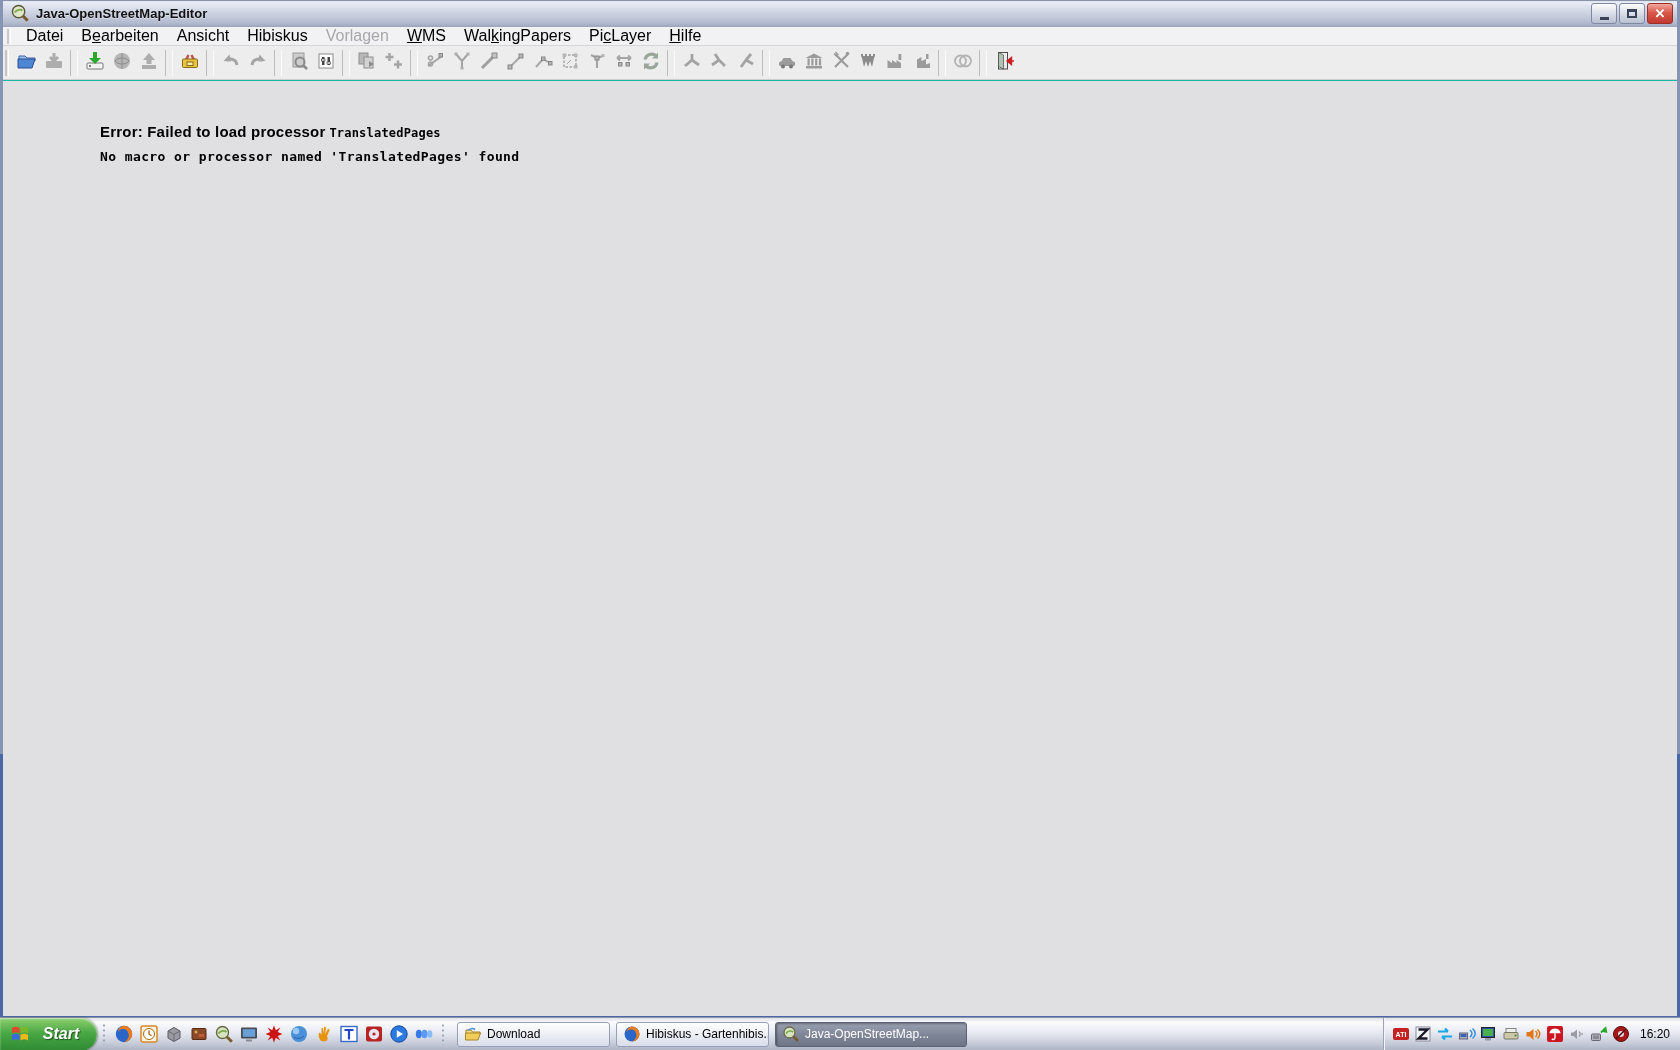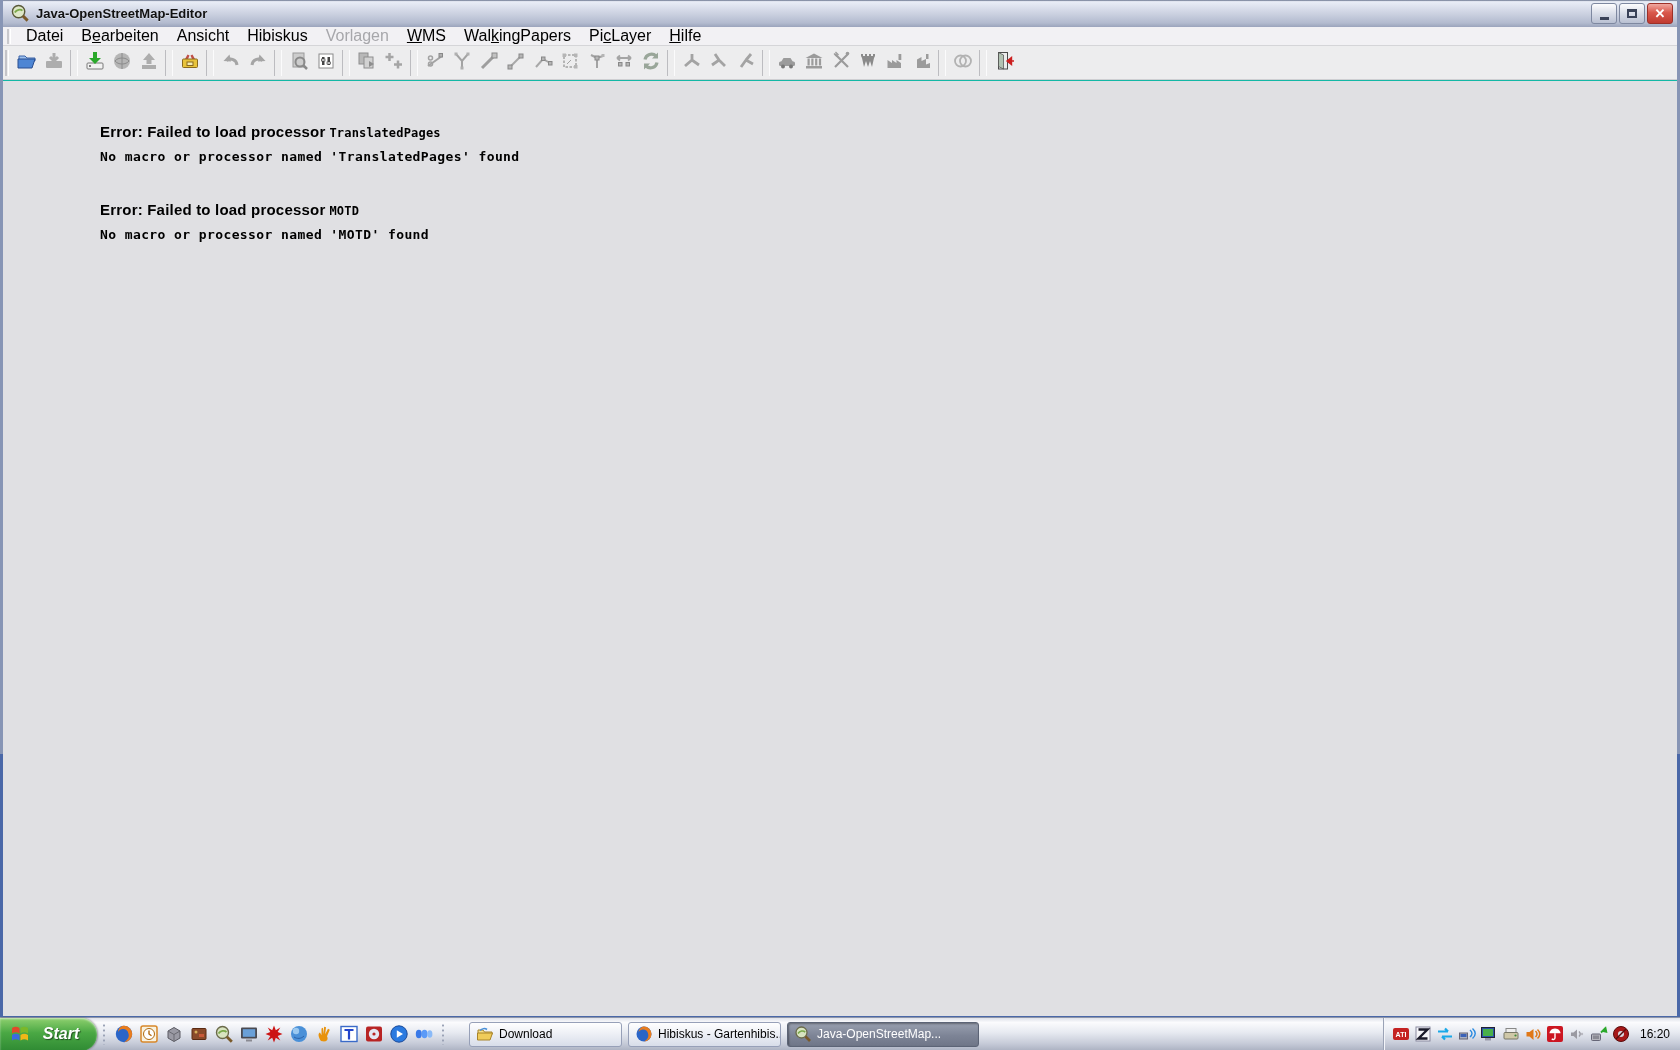--- a/index.html
+++ b/index.html
@@ -56,21 +56,21 @@
   #start-button { width:97px; height:33px; border-radius:0 16px 16px 0;
     background:linear-gradient(180deg,#8ed06e 0%,#4aa844 45%,#2f8a33 100%);
     box-shadow:inset 0 1px 2px rgba(255,255,255,.55), 1px 0 2px rgba(0,0,0,.35);
     display:flex; align-items:center; justify-content:center; gap:13px; cursor:default; }
   #start-label { color:#fff; font-size:16px; font-weight:bold; font-style:italic;
     text-shadow:1px 1px 1px rgba(0,0,0,.5); padding-right:8px; }
   .ql-grip { width:5px; height:22px; margin:0 5px;
     background:radial-gradient(circle, #9aa2b6 1px, transparent 1.2px); background-size:4px 5px; }
   #quick-launch { display:flex; align-items:center; gap:5px; padding:0 2px; }
   .ql-icon { width:20px; height:20px; display:flex; align-items:center; justify-content:center; cursor:default; }
-  #task-buttons { display:flex; align-items:center; gap:6px; margin-left:18px; }
+  #task-buttons { display:flex; align-items:center; gap:6px; margin-left:6px; }
   .task-btn { width:153px; height:25px; border-radius:3px; border:1px solid #97a0b8;
     background:linear-gradient(180deg,#ffffff 0%,#eef0f6 45%,#d8dde9 100%);
     display:flex; align-items:center; gap:5px; padding:0 6px; font-size:12px; color:#000;
     overflow:hidden; white-space:nowrap; cursor:default; }
   .task-btn.active { width:192px; border-color:#5c6476;
     background:linear-gradient(180deg,#99a0b0 0%,#7d8496 55%,#6f7688 100%);
     box-shadow:inset 1px 1px 2px rgba(0,0,0,.35); color:#fff; }
   #tray { margin-left:auto; height:33px; display:flex; align-items:center; padding-right:10px;
     border-left:1px solid #9ba3b6; box-shadow:inset 1px 0 0 #f4f5f9; padding-left:8px; gap:4px; }
   .tray-icon { width:18px; height:18px; display:flex; align-items:center; justify-content:center; cursor:default; }
@@ -349,26 +349,20 @@
         </div>
       </div>
 
     <div id="main-area">
       <div class="error-block" style="top:42px">
         <div class="error-title">
           <span>Error: Failed to load processor</span><span class="mono-name">TranslatedPages</span>
         </div>
         <div class="error-detail">No macro or processor named 'TranslatedPages' found</div>
       </div>
-      <div class="error-block" style="top:120px">
-        <div class="error-title">
-          <span>Error: Failed to load processor</span><span class="mono-name">MOTD</span>
-        </div>
-        <div class="error-detail">No macro or processor named 'MOTD' found</div>
-      </div>
     </div>
   </div>
 
   <div id="taskbar">
     <div id="start-button">
       <svg width="20" height="20" viewBox="0 0 20 20">
         <path d="M2 4c2.5-1.8 5-1.8 7.5 0v5.5C7 7.7 4.5 7.7 2 9.5z" fill="#e04a2a"></path>
         <path d="M10.5 4c2.5-1.8 5-1.8 7.5 0v5.5c-2.5-1.8-5-1.8-7.5 0z" fill="#7ab82a"></path>
         <path d="M2 11c2.5-1.8 5-1.8 7.5 0v5.5C7 14.7 4.5 14.7 2 16.5z" fill="#3a6ae0"></path>
         <path d="M10.5 11c2.5-1.8 5-1.8 7.5 0v5.5c-2.5-1.8-5-1.8-7.5 0z" fill="#f0b818"></path>

